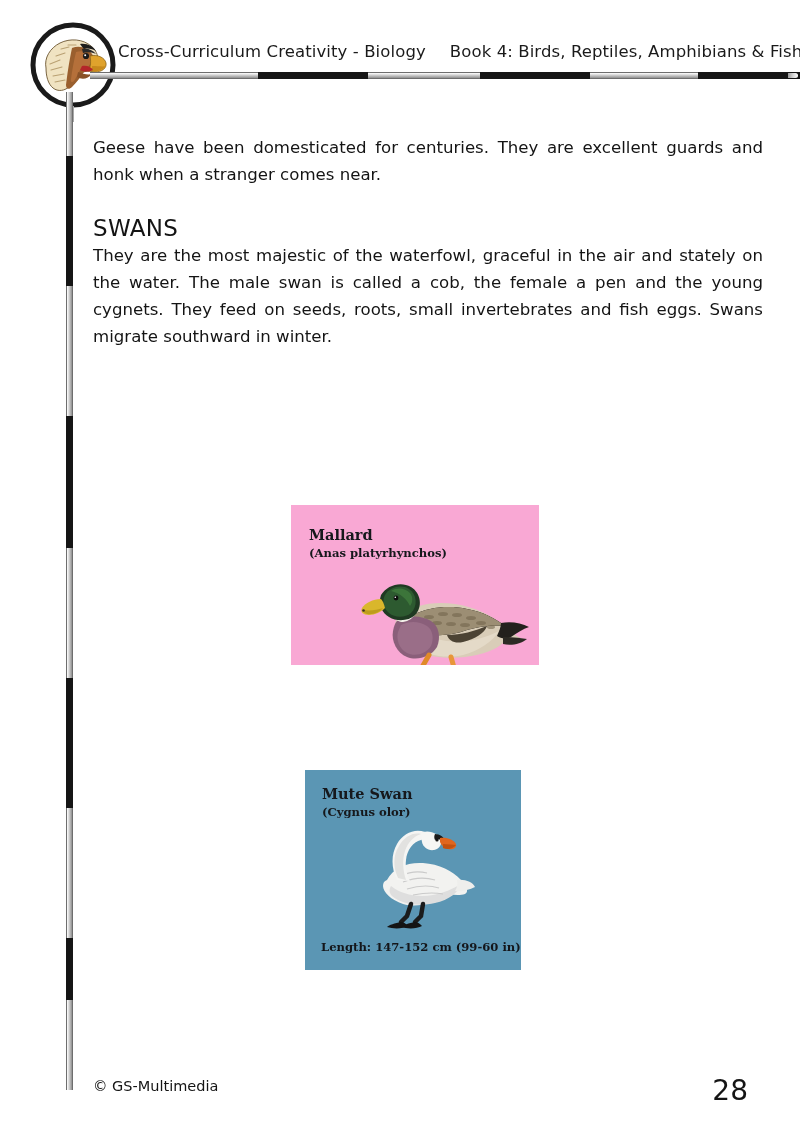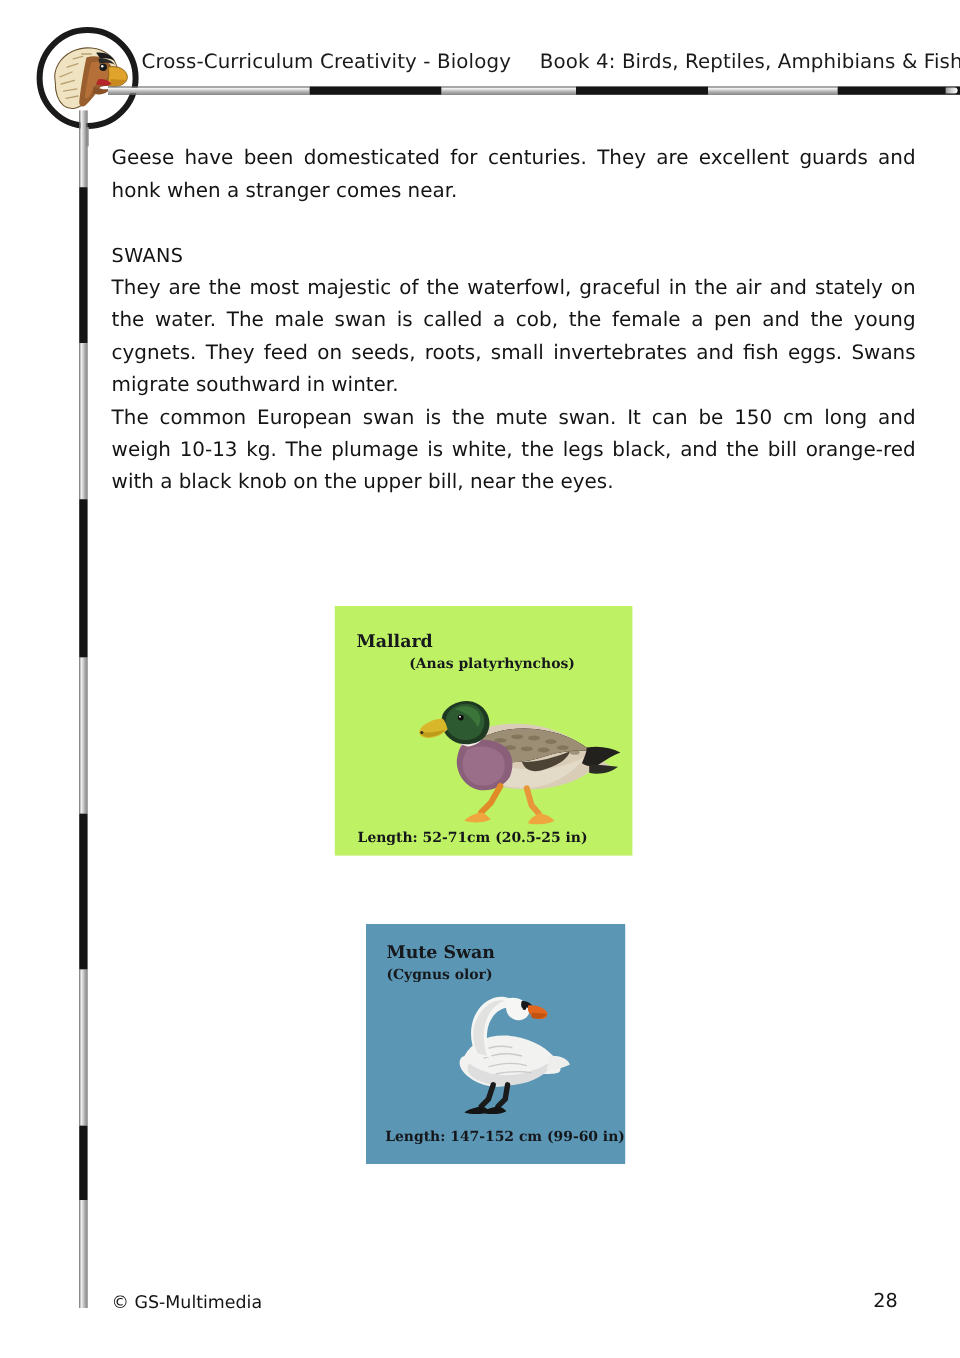--- a/index.html
+++ b/index.html
@@ -121,53 +121,53 @@
     box-sizing: border-box;
   }
   .side-rule .vseg.black {
     background: #151515;
   }
 
   
   .content {
     position: absolute;
     left: 93px;
-    top: 118px;
+    top: 134px;
     width: 670px;
   }
   .para {
     font-family: "DejaVu Sans", sans-serif;
     font-size: 16.6px;
     line-height: 27px;
     color: #141414;
     margin: 0;
     text-align: justify;
   }
   .spacer-line { height: 27px; }
   .section-head {
     font-family: "DejaVu Sans", sans-serif;
-    font-size: 16px;
+    font-size: 23px;
     line-height: 27px;
     color: #141414;
     margin: 0;
     letter-spacing: 0.3px;
   }
 
   
   .card {
     position: absolute;
     box-sizing: border-box;
     overflow: hidden;
   }
   #card-mallard {
-    left: 279px;
+    left: 291px;
     top: 505px;
     width: 248px;
-    height: 208px;
-    background: #bef264;
+    height: 160px;
+    background: #f9a8d4;
   }
   #card-swan {
     left: 305px;
     top: 770px;
     width: 216px;
     height: 200px;
     background: #5b96b4;
   }
   .card-title {
     position: absolute;
@@ -185,21 +185,21 @@
     white-space: nowrap;
   }
   .card-caption {
     position: absolute;
     font-family: "DejaVu Serif", serif;
     font-weight: bold;
     color: #14161a;
     white-space: nowrap;
   }
   #card-mallard .card-title { left: 18px; top: 22px; font-size: 14.5px; }
-  #card-mallard .card-sub   { left: 18px; top: 41px; font-size: 11.6px; margin-left: 44px; }
+  #card-mallard .card-sub   { left: 18px; top: 41px; font-size: 11.6px; }
   #card-mallard .card-caption { left: 19px; top: 186px; font-size: 11.6px; }
 
   #card-swan .card-title { left: 17px; top: 16px; font-size: 14.5px; }
   #card-swan .card-sub   { left: 17px; top: 35px; font-size: 11.6px; }
   #card-swan .card-caption { left: 16px; top: 170px; font-size: 11.6px; }
 
   .bird-art {
     position: absolute;
   }
   #mallard-art { left: 60px; top: 60px; width: 182px; height: 122px; }
@@ -220,21 +220,21 @@
     font-family: "DejaVu Sans", sans-serif;
     font-size: 14.5px;
     color: #141414;
     text-align: right;
   }
   .footer-right {
     position: absolute;
     right: 52px;
     top: -4px;
     font-family: "DejaVu Sans", sans-serif;
-    font-size: 16px;
+    font-size: 28px;
     color: #141414;
   }
 </style>
 </head>
 <body>
 
 <div class="page">
 
   <div class="header">
 
@@ -298,21 +298,20 @@
     <div class="vseg gray" style="top:716px; height:130px;"></div>
     <div class="vseg black" style="top:846px; height:62px;"></div>
     <div class="vseg gray" style="top:908px; height:90px;"></div>
   </div>
 
   <div class="content">
     <p class="para">Geese have been domesticated for centuries. They are excellent guards and honk when a stranger comes near.</p>
     <div class="spacer-line"></div>
     <p class="section-head">SWANS</p>
     <p class="para">They are the most majestic of the waterfowl, graceful in the air and stately on the water. The male swan is called a cob, the female a pen and the young cygnets. They feed on seeds, roots, small invertebrates and fish eggs.  Swans migrate southward in winter.</p>
-    <p class="para">The common European swan is the mute swan. It can be 150 cm long and weigh 10-13 kg. The plumage is white, the legs black, and the bill orange-red with a black knob on the upper bill, near the eyes.</p>
   </div>
 
   <div class="card" id="card-mallard">
     <div class="card-title">Mallard</div>
     <div class="card-sub">(Anas platyrhynchos)</div>
 
     <svg class="bird-art" id="mallard-art" viewBox="0 0 182 122">
 
       <path d="M48 52 C60 40 82 36 104 39 C124 42 140 50 152 60 C160 67 166 72 172 74
                C168 79 160 80 152 78 C146 84 132 90 114 92 C96 94 76 92 64 86

